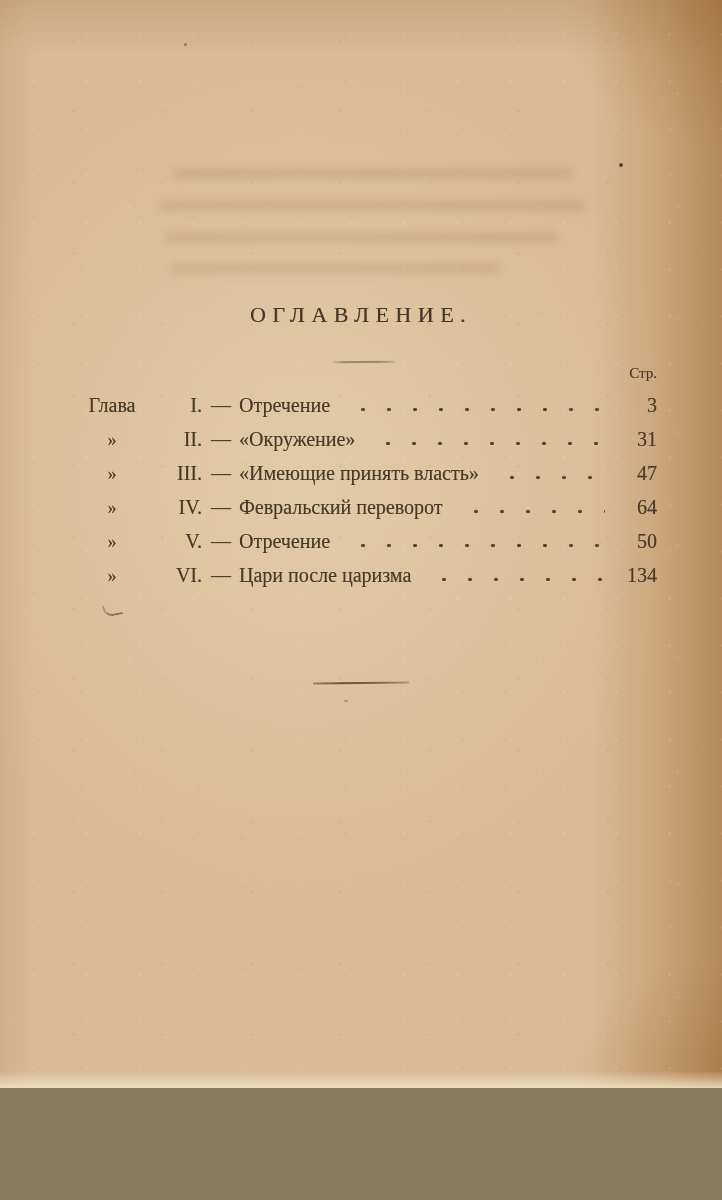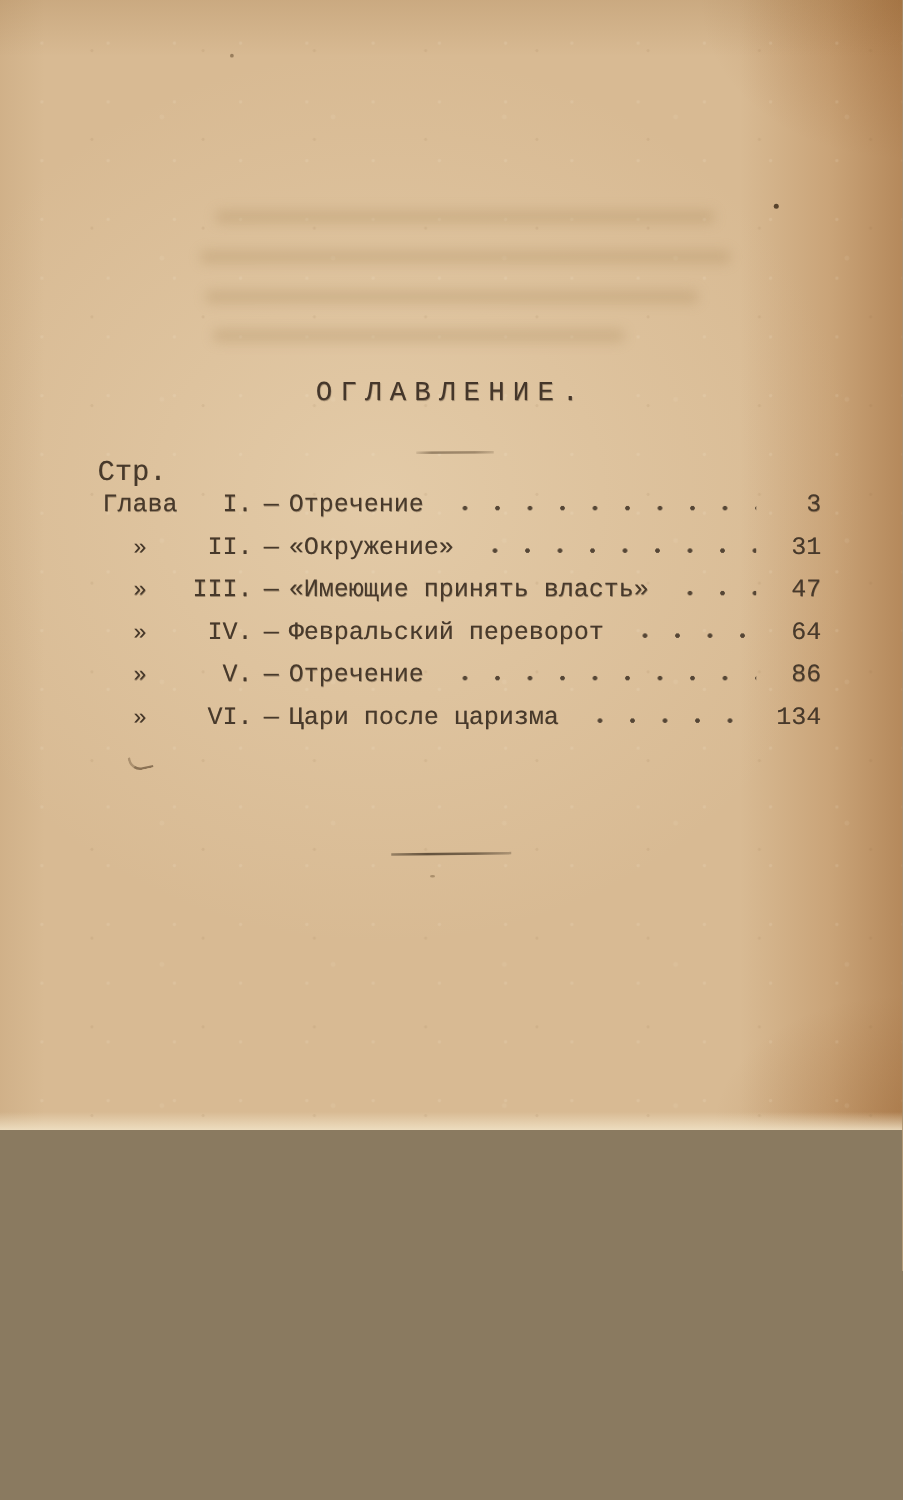--- a/index.html
+++ b/index.html
@@ -3,23 +3,23 @@
 <meta charset="utf-8">
 <style>
   html, body {
     margin: 0;
     padding: 0;
     background: #8a7a60;
   }
   .page {
     position: relative;
     width: 722px;
-    height: 904px;
+    height: 1088px;
     overflow: hidden;
-    font-family: Liberation Mono, monospace;
+    font-family: Liberation Serif, serif;
     color: #47392b;
     background-color: #d8ba93;
     background-image:
       
       linear-gradient(0deg, rgba(241,227,199,0.85) 0%, rgba(241,227,199,0) 1.6%),
       
       linear-gradient(180deg, rgba(140,95,45,0.18) 0%, rgba(140,95,45,0) 5%),
       
       linear-gradient(90deg, rgba(140,95,45,0.10) 0%, rgba(140,95,45,0) 5%),
       
@@ -78,22 +78,22 @@
     top: 682px; left: 313px; width: 96px; height: 2px;
     background: linear-gradient(90deg, rgba(70,55,38,0.45), rgba(70,55,38,0.8) 30%, rgba(70,55,38,0.65) 70%, rgba(70,55,38,0.3));
     transform: rotate(-0.6deg);
   }
 
   .str-header {
     position: absolute;
     top: 365px;
     left: 78px;
     width: 579px;
-    text-align: left;
-    font-size: 23px;
+    text-align: right;
+    font-size: 15px;
     color: #47392b;
     text-shadow: 0.3px 0.3px 0.5px rgba(60,45,30,0.4);
   }
 
   .toc {
     position: absolute;
     top: 388px;
     left: 78px;
     width: 579px;
     font-size: 20px;
@@ -193,21 +193,21 @@
       <span class="dots"></span>
       <span class="pg">64</span>
     </div>
 
     <div class="row">
       <span class="lbl">»</span>
       <span class="num">V.</span>
       <span class="dash">—</span>
       <span class="chtitle">Отречение</span>
       <span class="dots"></span>
-      <span class="pg">86</span>
+      <span class="pg">50</span>
     </div>
 
     <div class="row">
       <span class="lbl">»</span>
       <span class="num">VI.</span>
       <span class="dash">—</span>
       <span class="chtitle">Цари после царизма</span>
       <span class="dots"></span>
       <span class="pg">134</span>
     </div>

